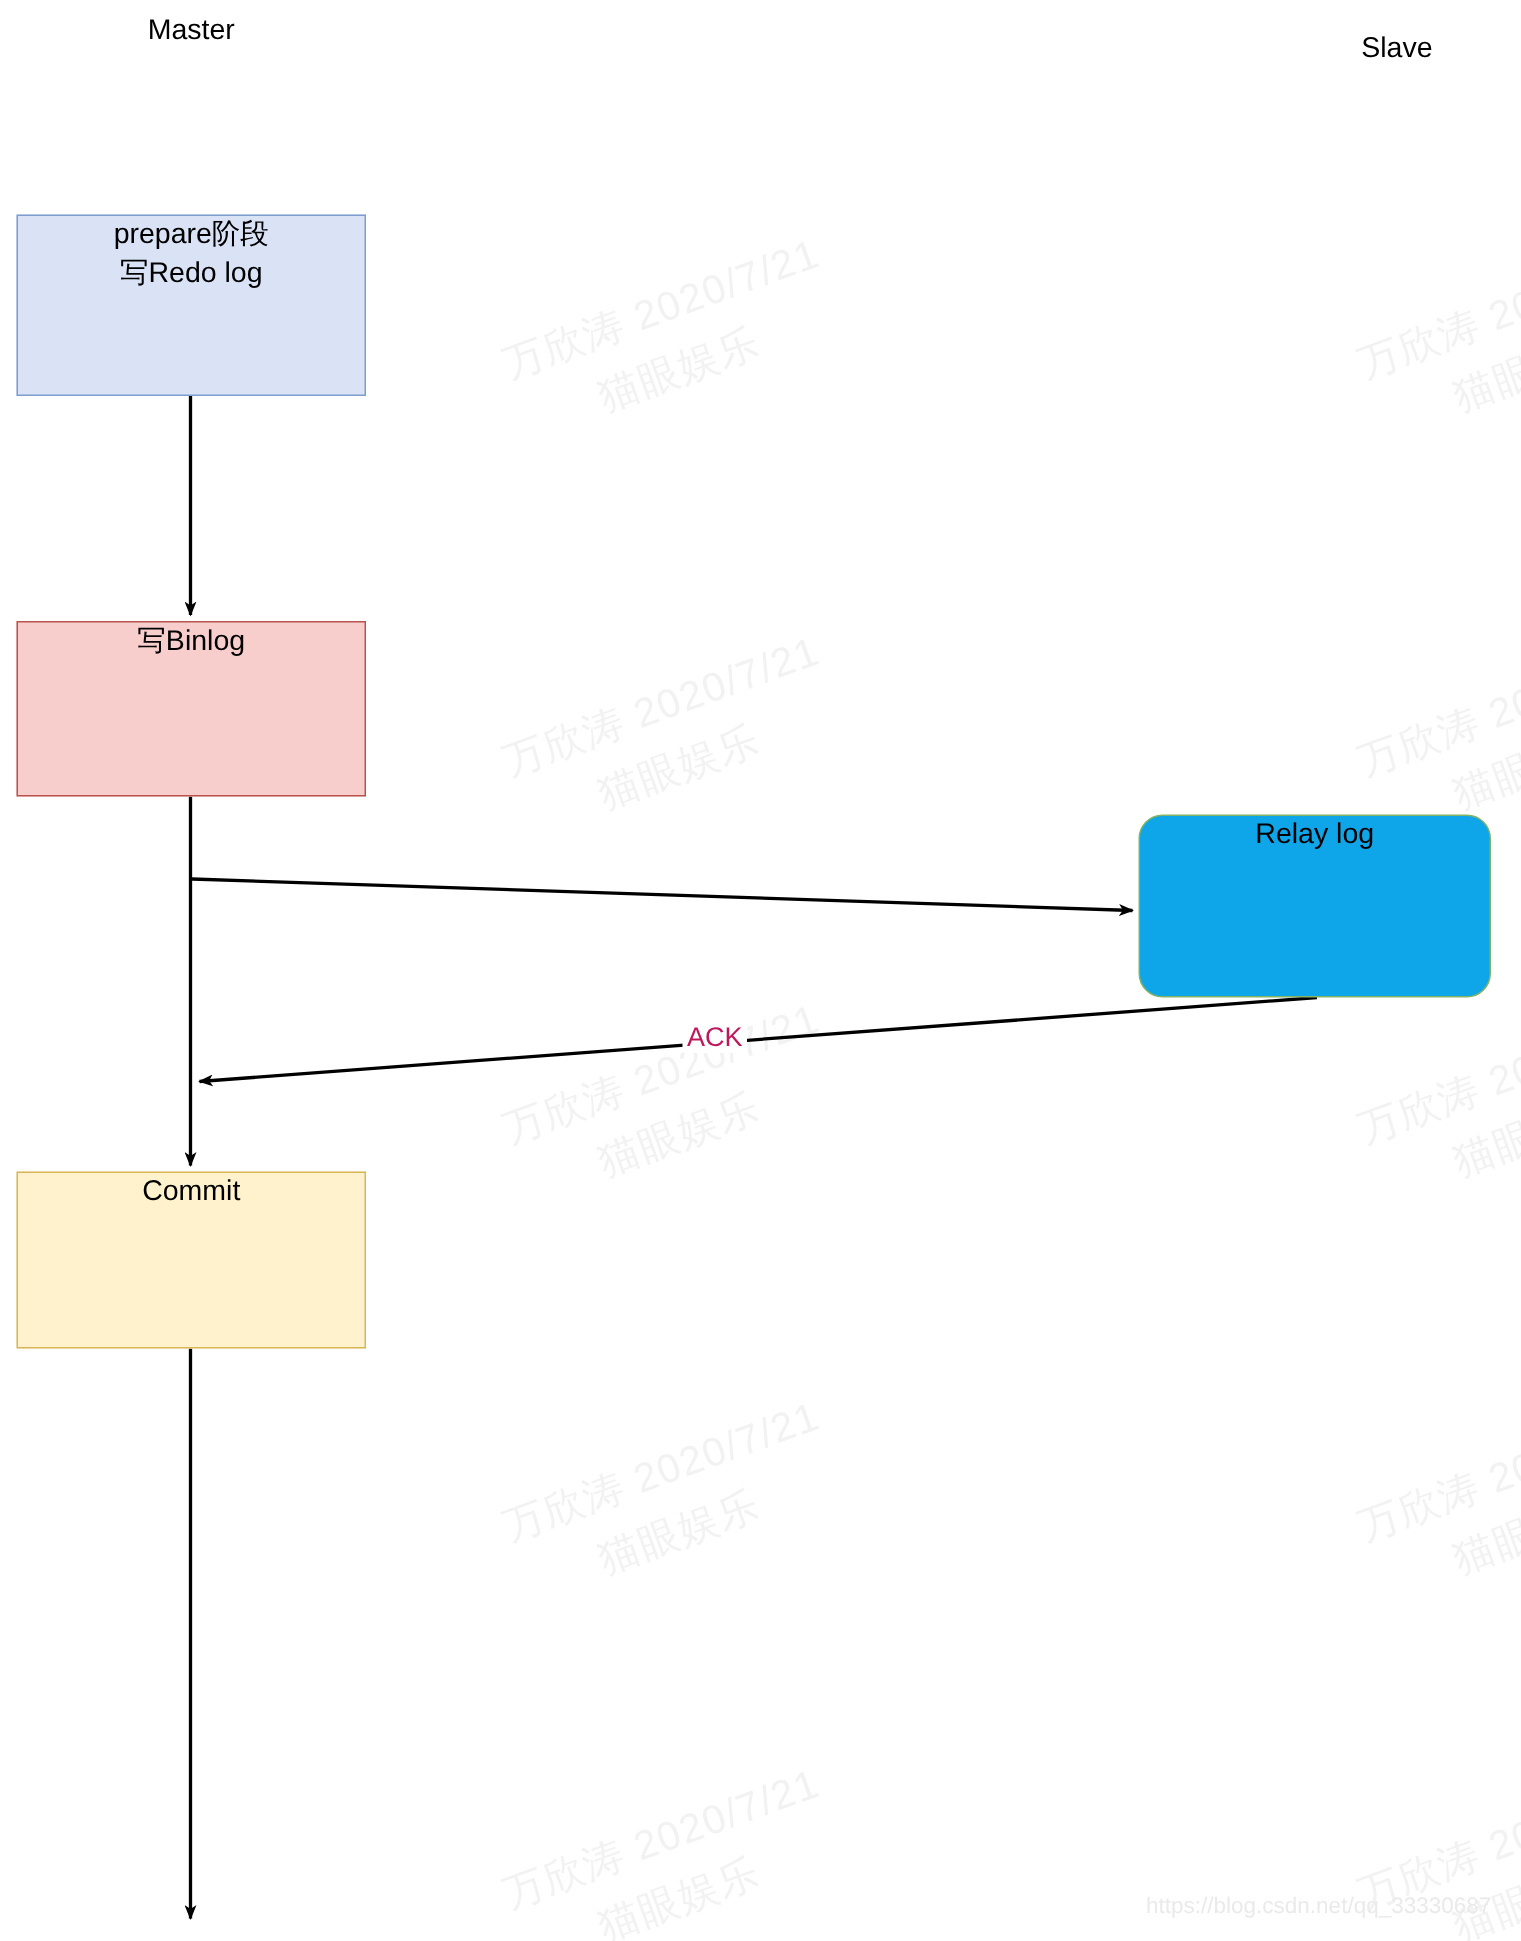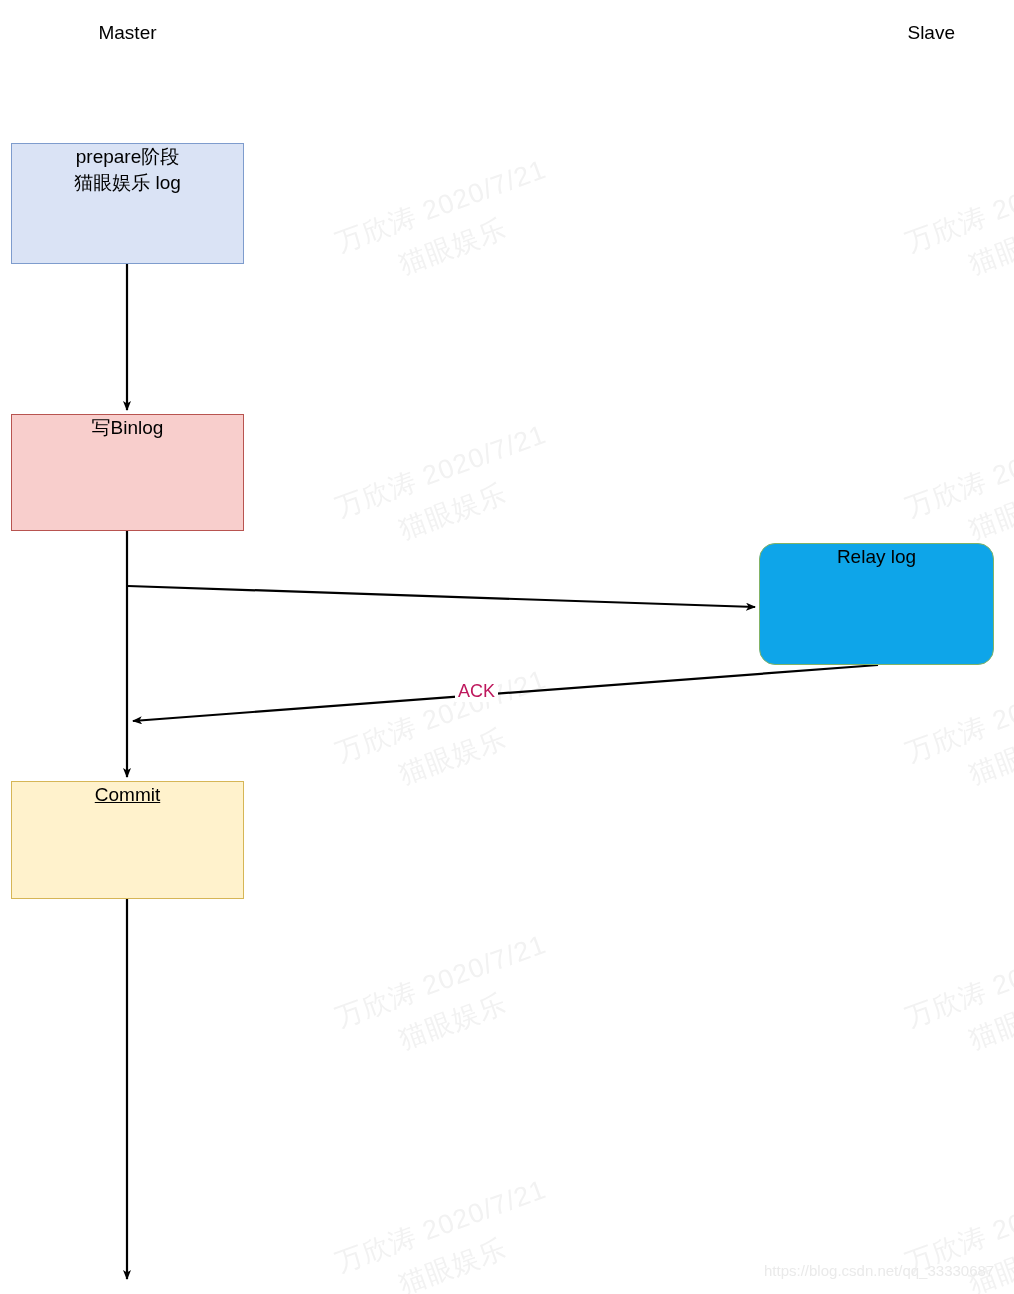--- a/index.html
+++ b/index.html
@@ -18,21 +18,21 @@
     overflow: hidden;
   }
   .col-label {
     position: absolute;
     font-size: 19px;
     color: #000000;
     white-space: nowrap;
     text-align: center;
     line-height: 1;
   }
-  #master-label { left: 35px; top: 23px; width: 185px; }
+  #master-label { left: 35px; top: 11px; width: 185px; }
   #slave-label  { left: 770px; top: 23px; width: 185px; text-align: right; }
 
   .node {
     position: absolute;
     box-sizing: border-box;
     display: flex;
     justify-content: center;
     text-align: center;
     font-size: 19px;
     color: #000000;
@@ -46,21 +46,20 @@
   }
   #node-binlog {
     left: 11px; top: 414px; width: 233px; height: 117px;
     background: #f8cecc;
     border: 1.6px solid #b85450;
   }
   #node-commit {
     left: 11px; top: 781px; width: 233px; height: 118px;
     background: #fff2cc;
     border: 1.6px solid #d6b656;
-    text-decoration: underline;
   }
   #node-relay {
     left: 759px; top: 543px; width: 235px; height: 122px;
     background: #0ea5e9;
     border: 1.6px solid #82b366;
     border-radius: 16px;
   }
 
   #edges {
     position: absolute;
@@ -139,21 +138,21 @@
     <line x1="127" y1="899" x2="127" y2="1279" stroke="#000000" stroke-width="2.2" marker-end="url(#arrowhead)"></line>
 
     <line x1="128" y1="586" x2="755" y2="607" stroke="#000000" stroke-width="2.2" marker-end="url(#arrowhead)"></line>
 
     <line x1="878" y1="665" x2="133" y2="721" stroke="#000000" stroke-width="2.2" marker-end="url(#arrowhead)"></line>
   </svg>
 
   <div class="node" id="node-prepare">
     <div>
       <div>prepare阶段</div>
-      <div>猫眼娱乐 log</div>
+      <div>写Redo log</div>
     </div>
   </div>
 
   <div class="node" id="node-binlog">
     <span>写Binlog</span>
   </div>
 
   <div class="node" id="node-relay">
     <span>Relay log</span>
   </div>

